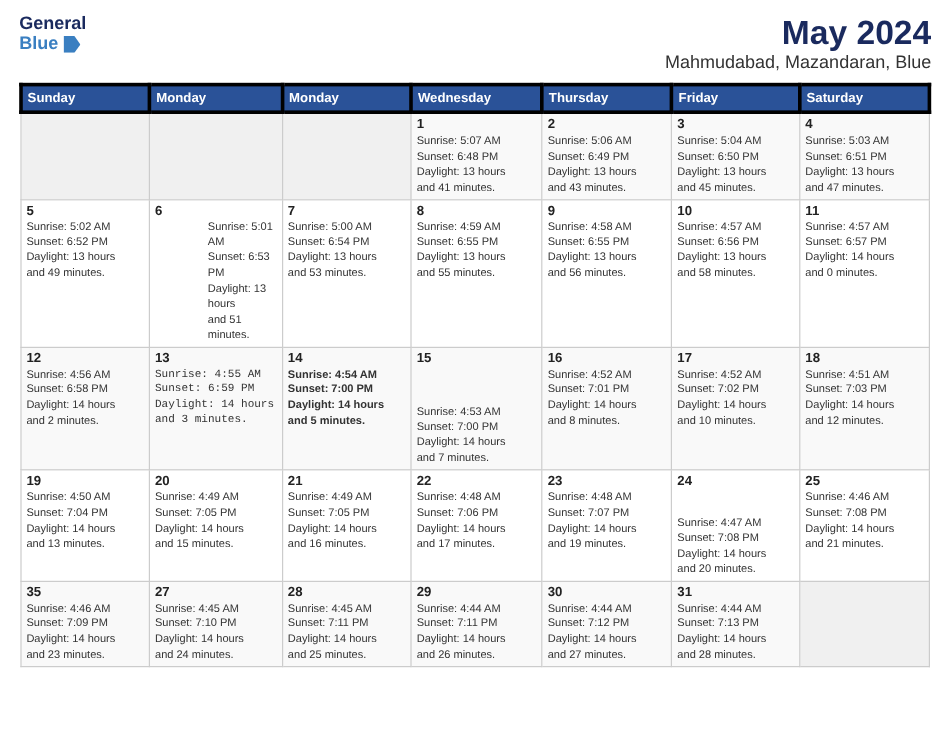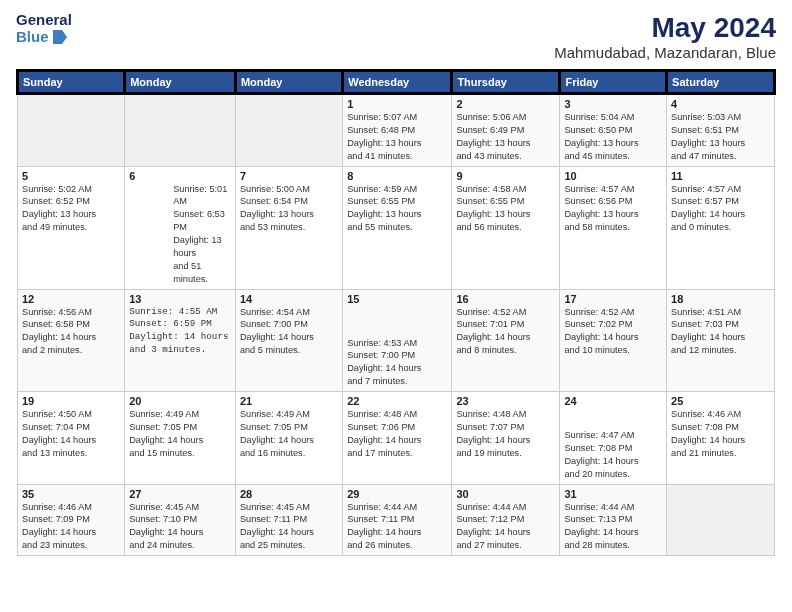--- a/index.html
+++ b/index.html
@@ -220,21 +220,21 @@
           </td>
           <td>
             <span class="day-num">13</span>
             <div class="day-info" style="white-space: pre-line; font-family: Liberation Mono, monospace;">Sunrise: 4:55 AM
 Sunset: 6:59 PM
 Daylight: 14 hours
 and 3 minutes.</div>
           </td>
           <td>
             <span class="day-num">14</span>
-            <div class="day-info" style="white-space: pre-line;">Sunrise: 4:54 AM
+            <div class="day-info" style="white-space: pre-line; font-weight: bold;">Sunrise: 4:54 AM
 Sunset: 7:00 PM
 Daylight: 14 hours
 and 5 minutes.</div>
           </td>
           <td>
             <span class="day-num">15</span>
             <div class="day-info" style="white-space: pre-line; margin-top: 32px;">Sunrise: 4:53 AM
 Sunset: 7:00 PM
 Daylight: 14 hours
 and 7 minutes.</div>

